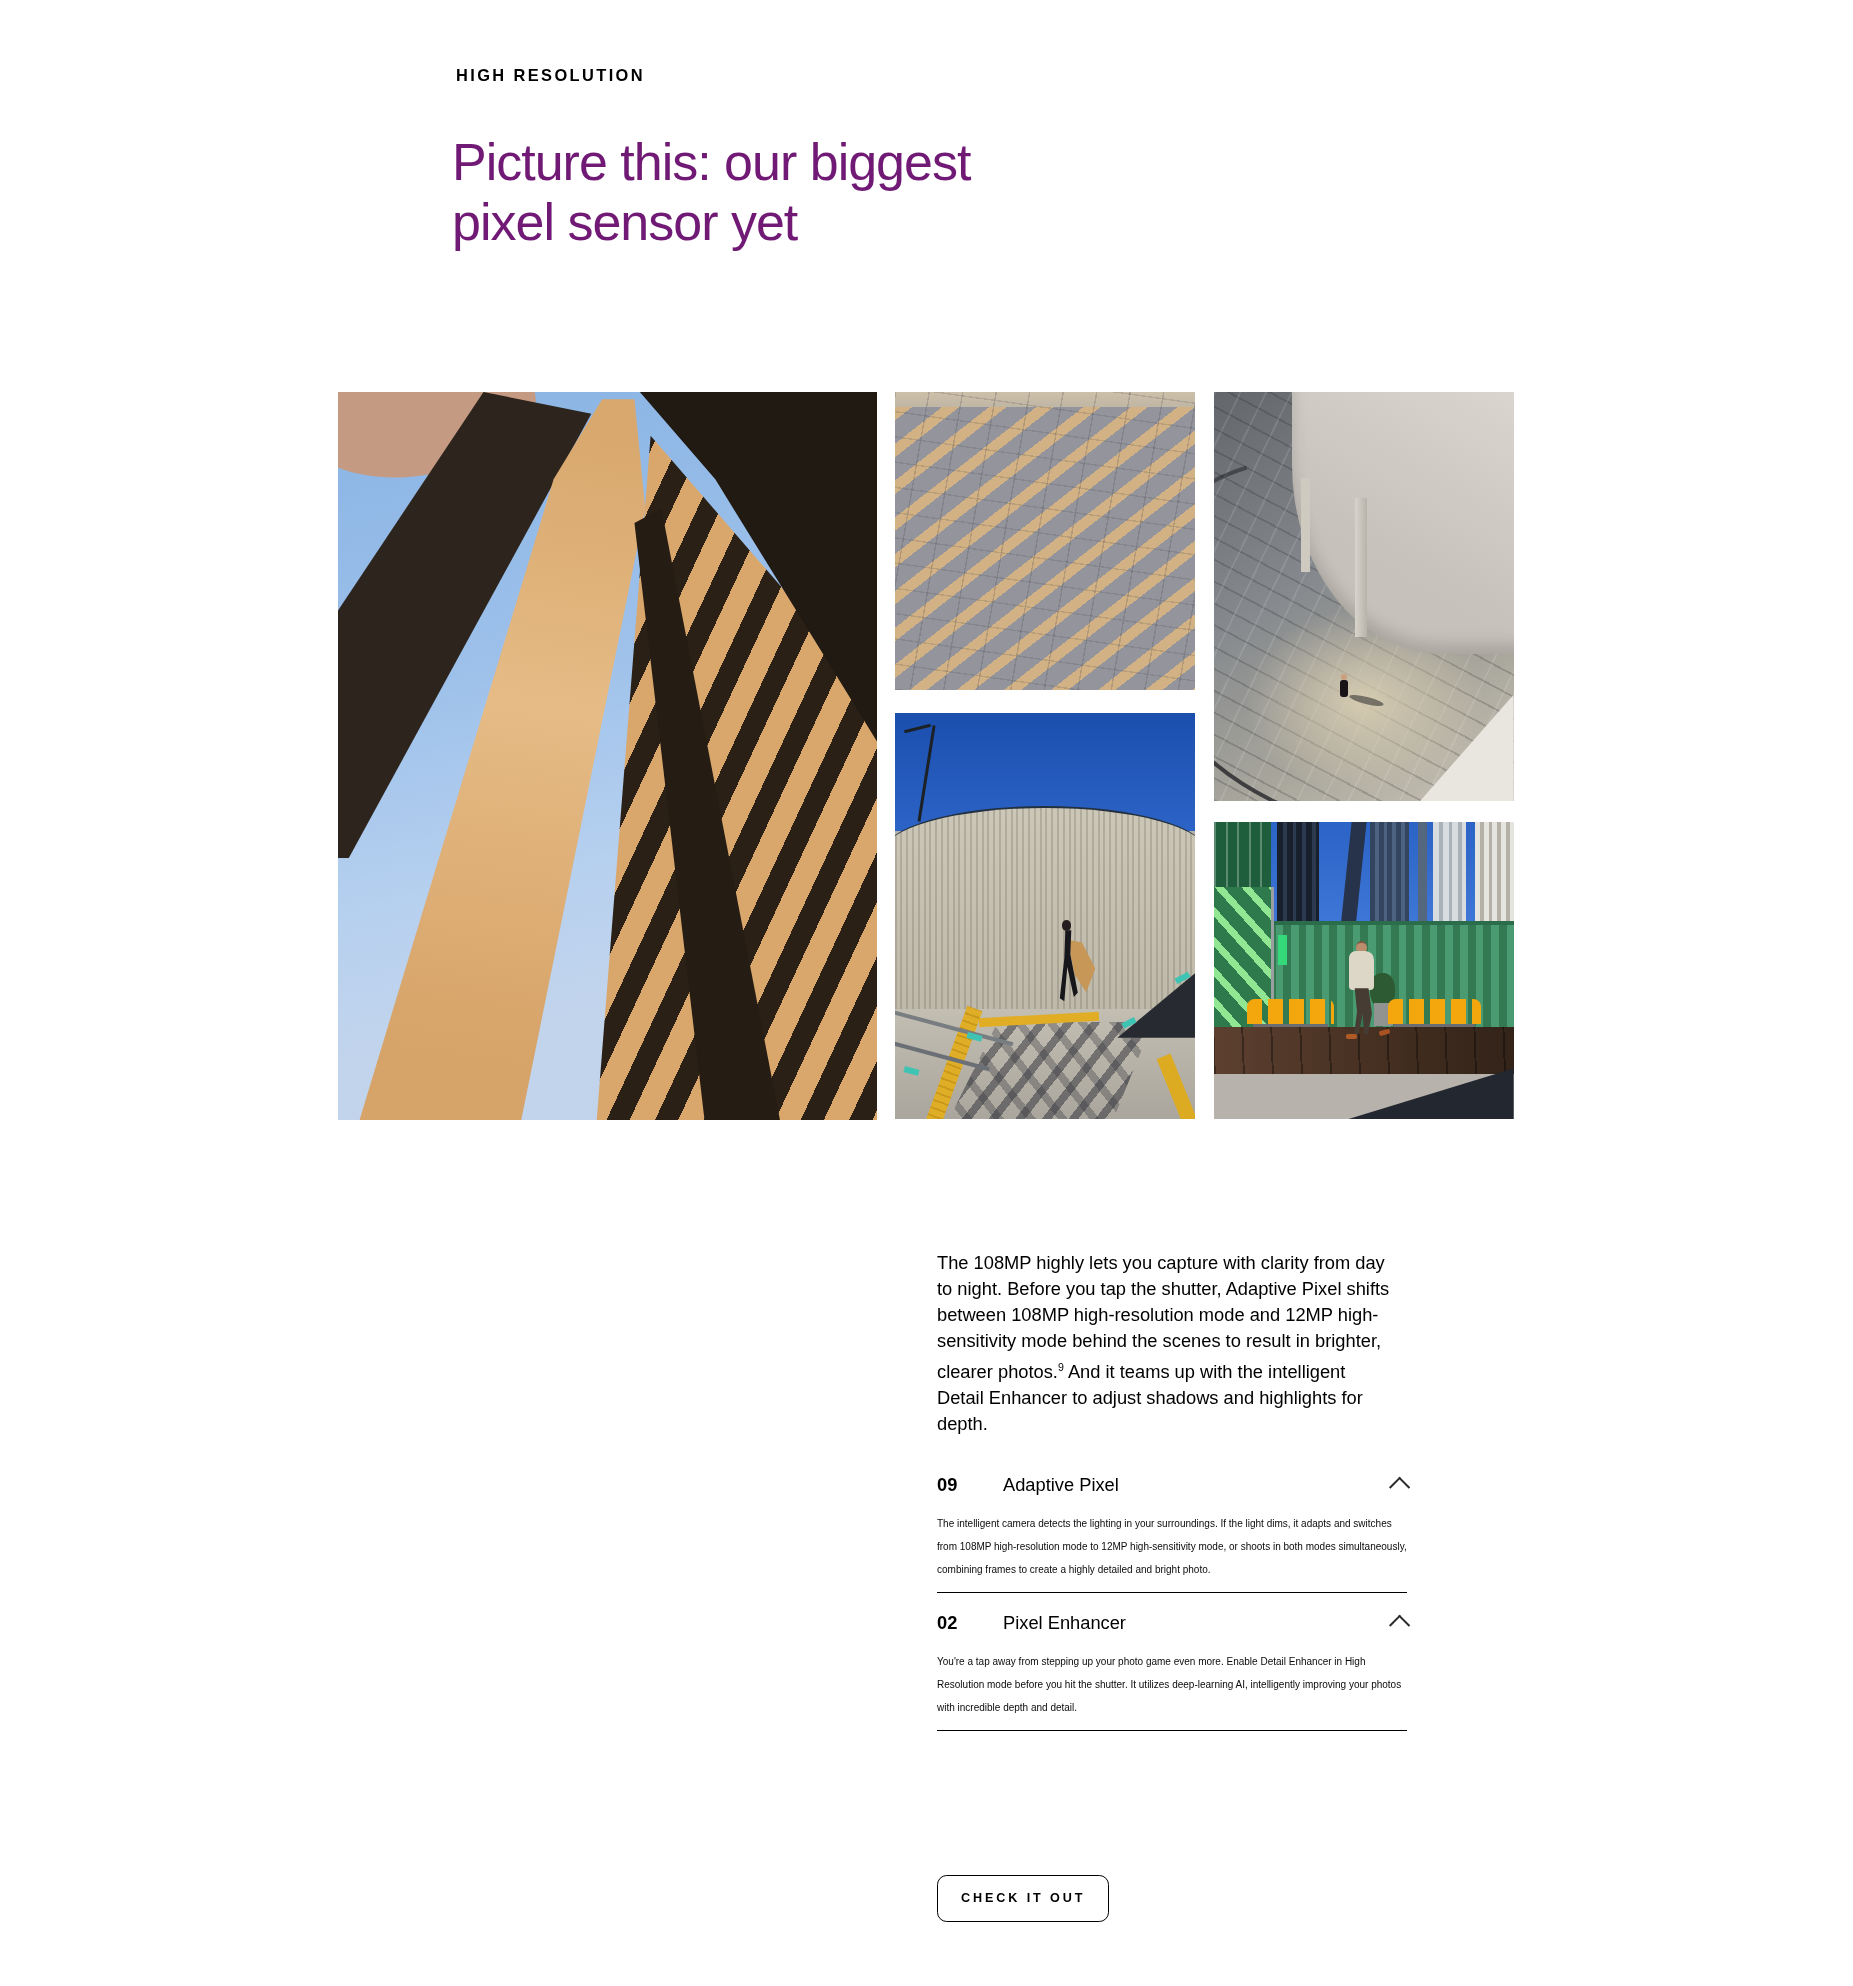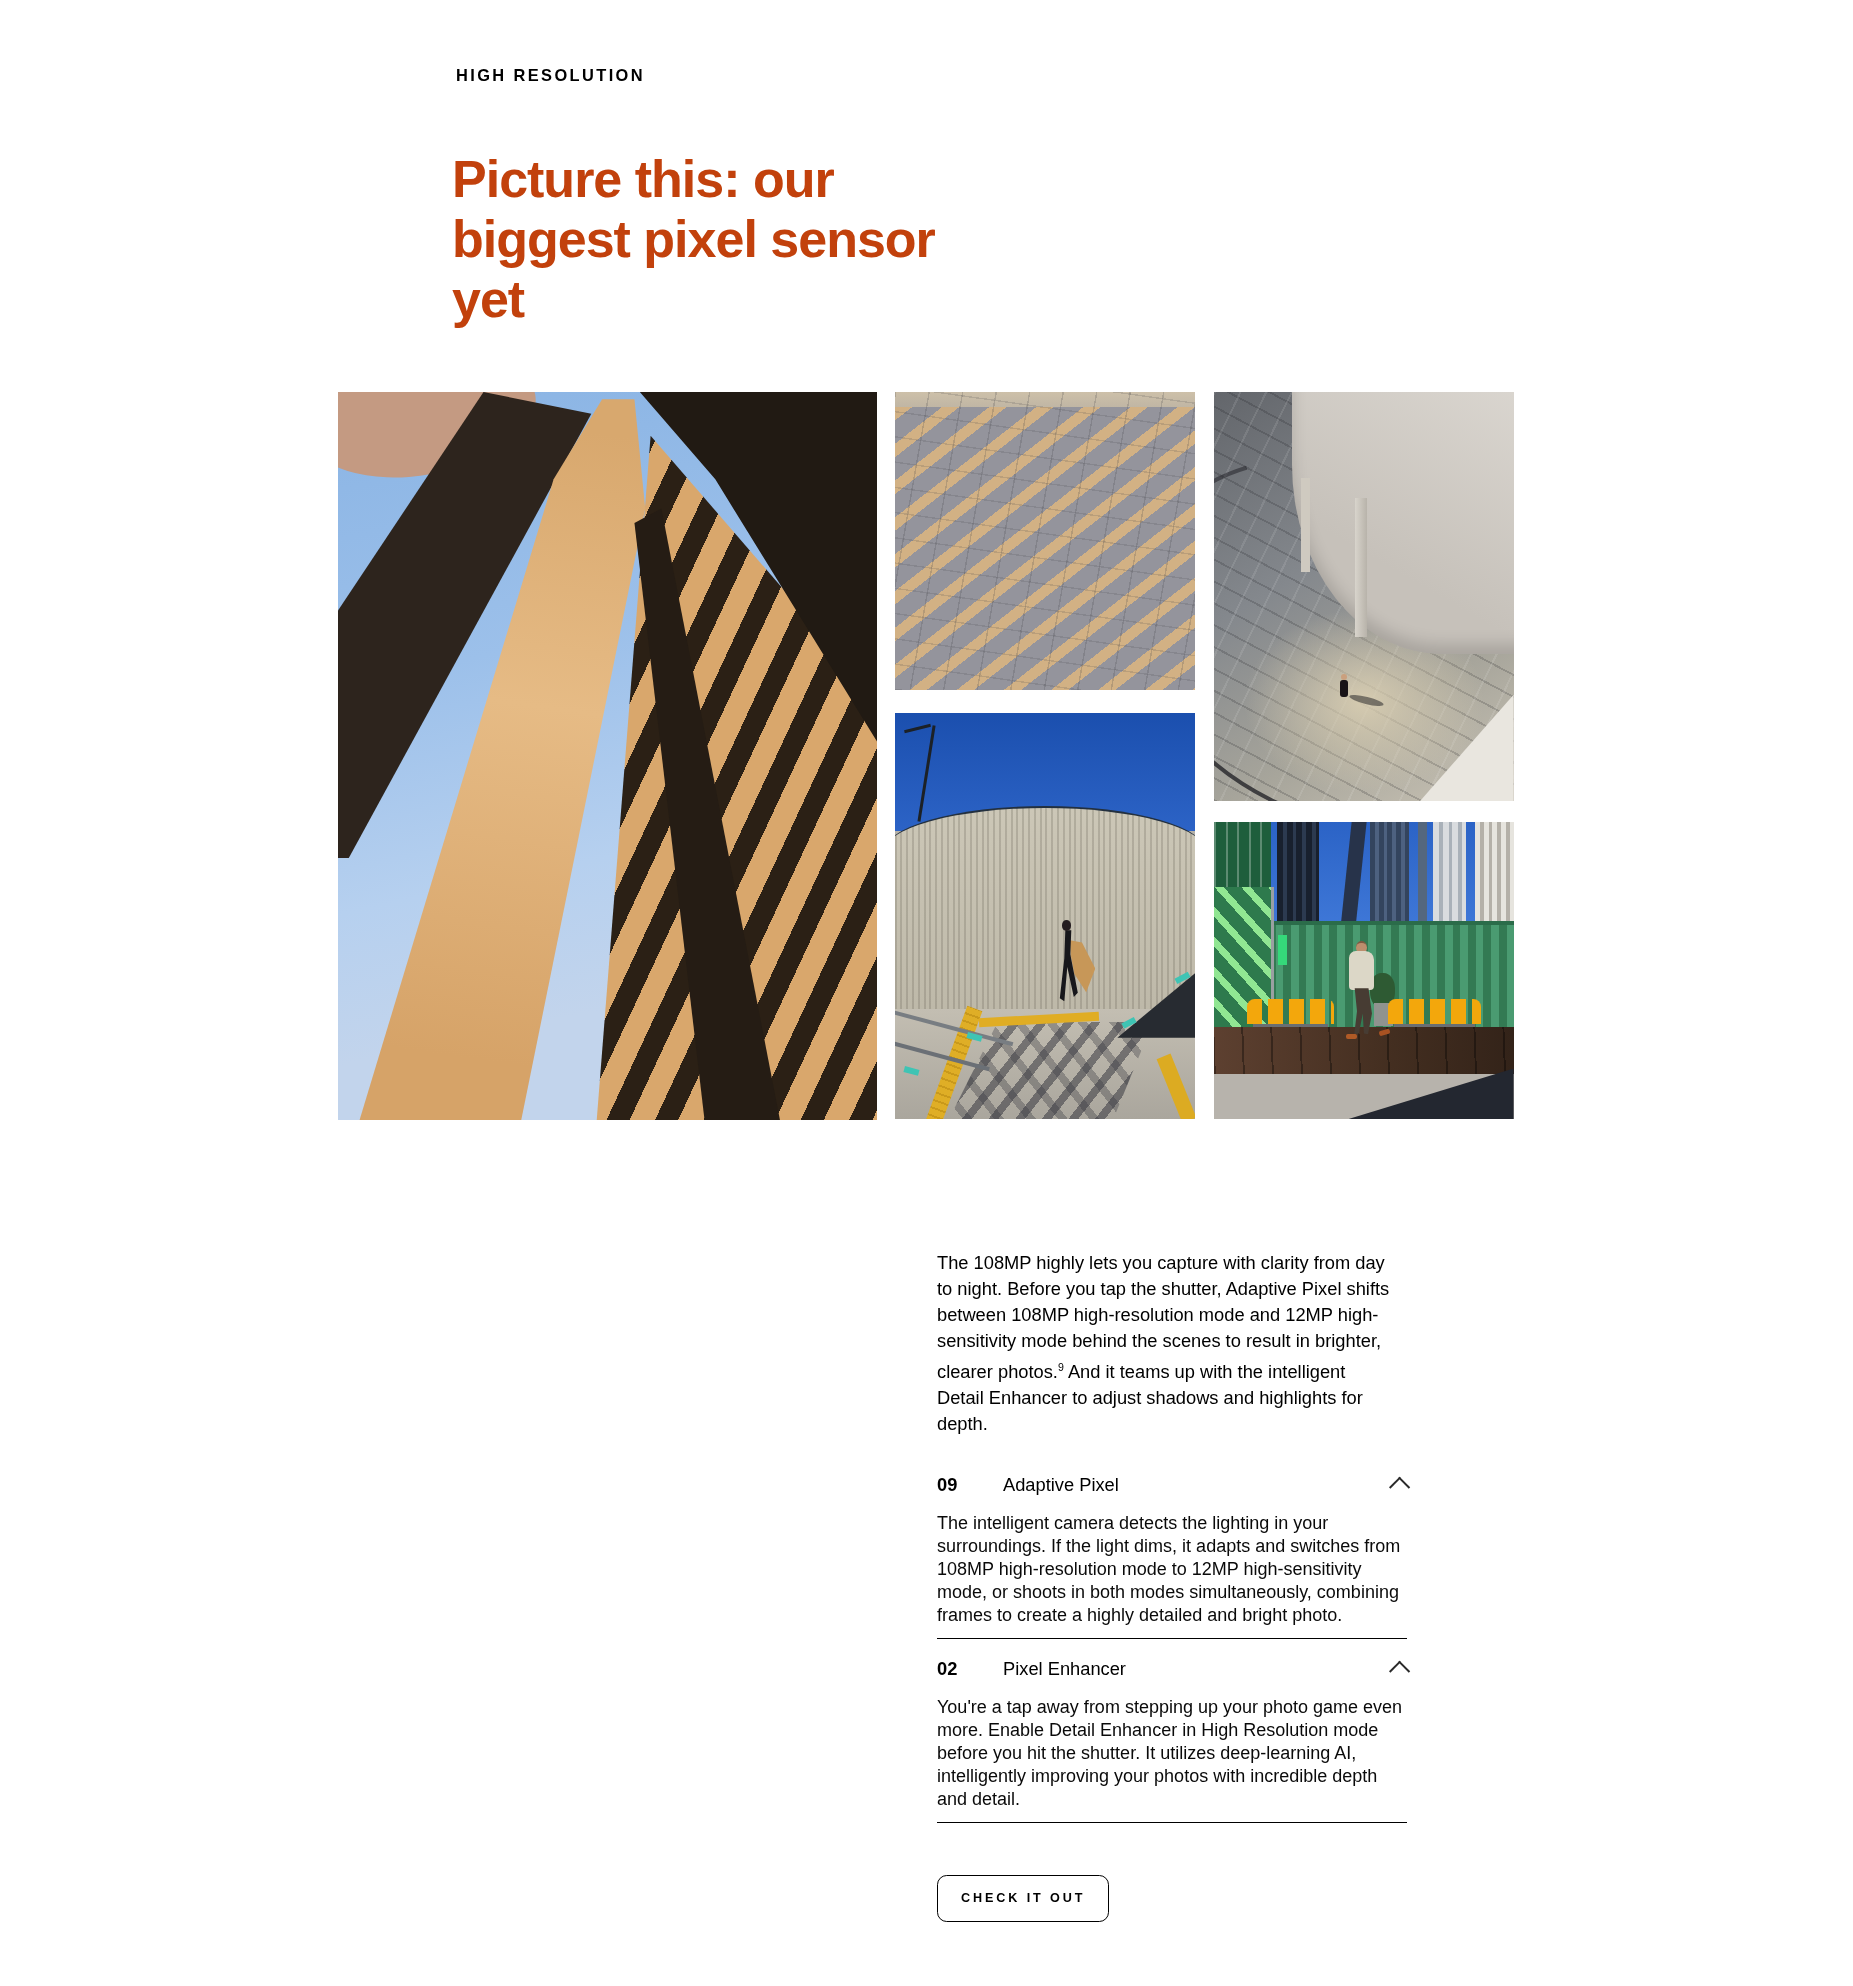--- a/index.html
+++ b/index.html
@@ -3,22 +3,22 @@
 <meta charset="utf-8">
 <style>
   html,body{margin:0;padding:0;background:#fff;}
   .page{position:relative;width:1854px;height:1986px;background:#fff;overflow:hidden;
         font-family:"Liberation Sans",sans-serif;color:#000;}
   .layer{position:absolute;}
 
   
   .eyebrow{position:absolute;left:456px;top:66px;font-size:16.4px;font-weight:700;
            letter-spacing:2.4px;color:#000;}
-  .h1{position:absolute;left:452px;top:114px;width:555px;font-size:52px;line-height:60px;
-      font-weight:700;letter-spacing:-1px;color:#c2410c;}
+  .h1{position:absolute;left:452px;top:97px;width:555px;font-size:52px;line-height:60px;
+      font-weight:400;letter-spacing:-1px;color:#701a75;}
 
   
   .gallery{position:absolute;left:338px;top:392px;width:1176px;height:728px;display:flex;gap:18.3px;}
   .gcol{display:flex;flex-direction:column;}
   .gcol1{width:539px;}
   .gcol2{width:300px;gap:23px;}
   .gcol3{width:300px;gap:21px;}
   .tile{position:relative;overflow:hidden;flex:none;}
 
   
@@ -142,21 +142,21 @@
   .intro{position:absolute;left:937px;top:1232px;width:458px;font-size:18.3px;line-height:26px;color:#000;}
   .intro sup{font-size:10.6px;}
 
   .accordions{position:absolute;left:937px;top:1470px;width:470px;}
   .accordion + .accordion{margin-top:15px;}
   .acc-header{display:flex;align-items:center;height:29px;cursor:pointer;}
   .acc-num{width:66px;font-size:18.3px;font-weight:700;flex:none;}
   .acc-title{flex:1;font-size:18.3px;}
   .chevron-up{width:12.6px;height:12.6px;border-top:2.4px solid #2a2a2a;border-right:2.4px solid #2a2a2a;
               transform:rotate(-45deg);margin-top:5.8px;flex:none;}
-  .acc-body{margin-top:12.6px;font-size:18px;line-height:23px;color:#0a0a0a;}
+  .acc-body{margin-top:12.6px;font-size:10px;line-height:23px;color:#0a0a0a;}
   .acc-divider{margin-top:11.6px;border-bottom:1.9px solid #000;}
 
   .cta-wrap{position:absolute;left:937px;top:1875px;}
   .cta-btn{display:inline-block;background:#fff;border:1.4px solid #000;border-radius:9.7px;
            padding:15.4px 23px;font-family:"Liberation Sans",sans-serif;font-size:12.6px;font-weight:700;
            letter-spacing:2.9px;color:#000;cursor:pointer;}
 </style>
 </head>
 <body>
 

